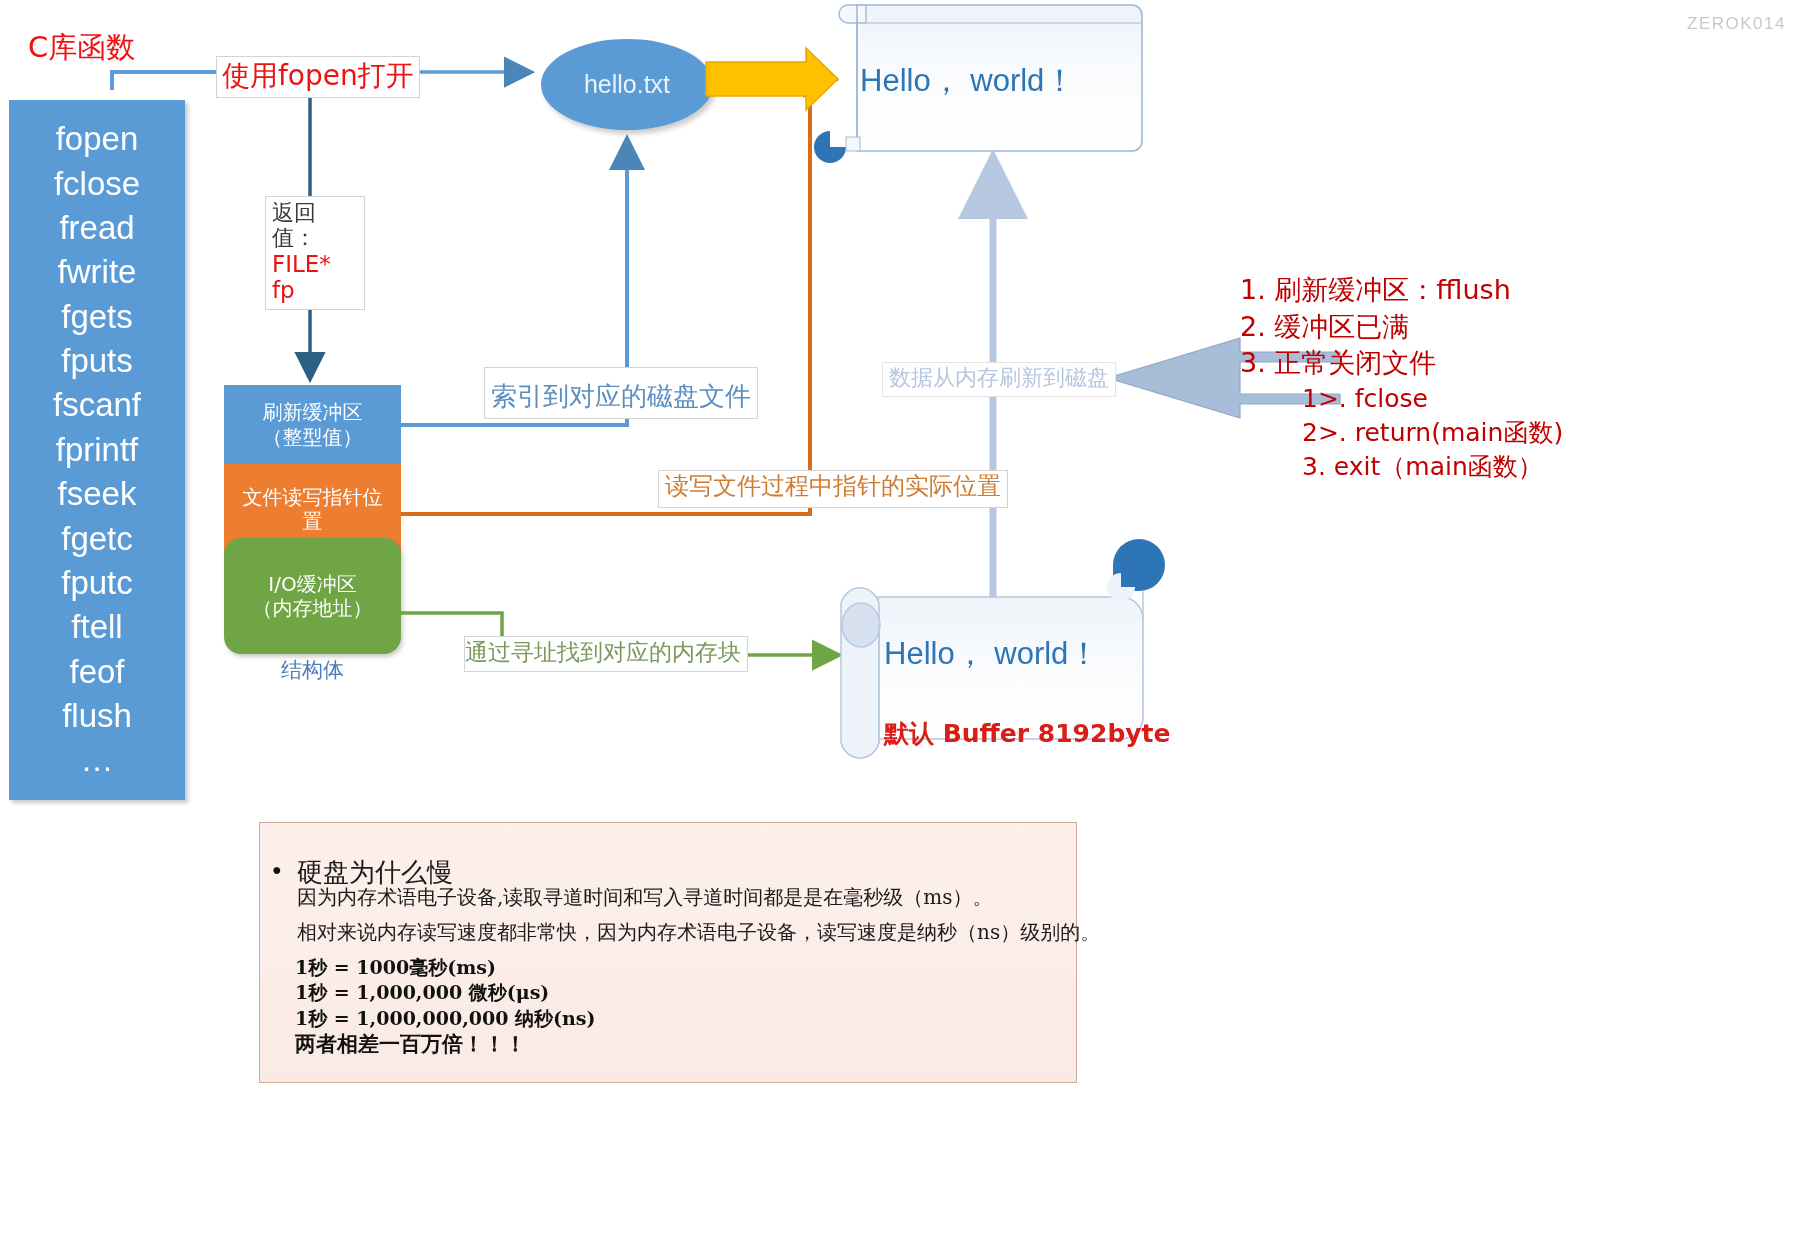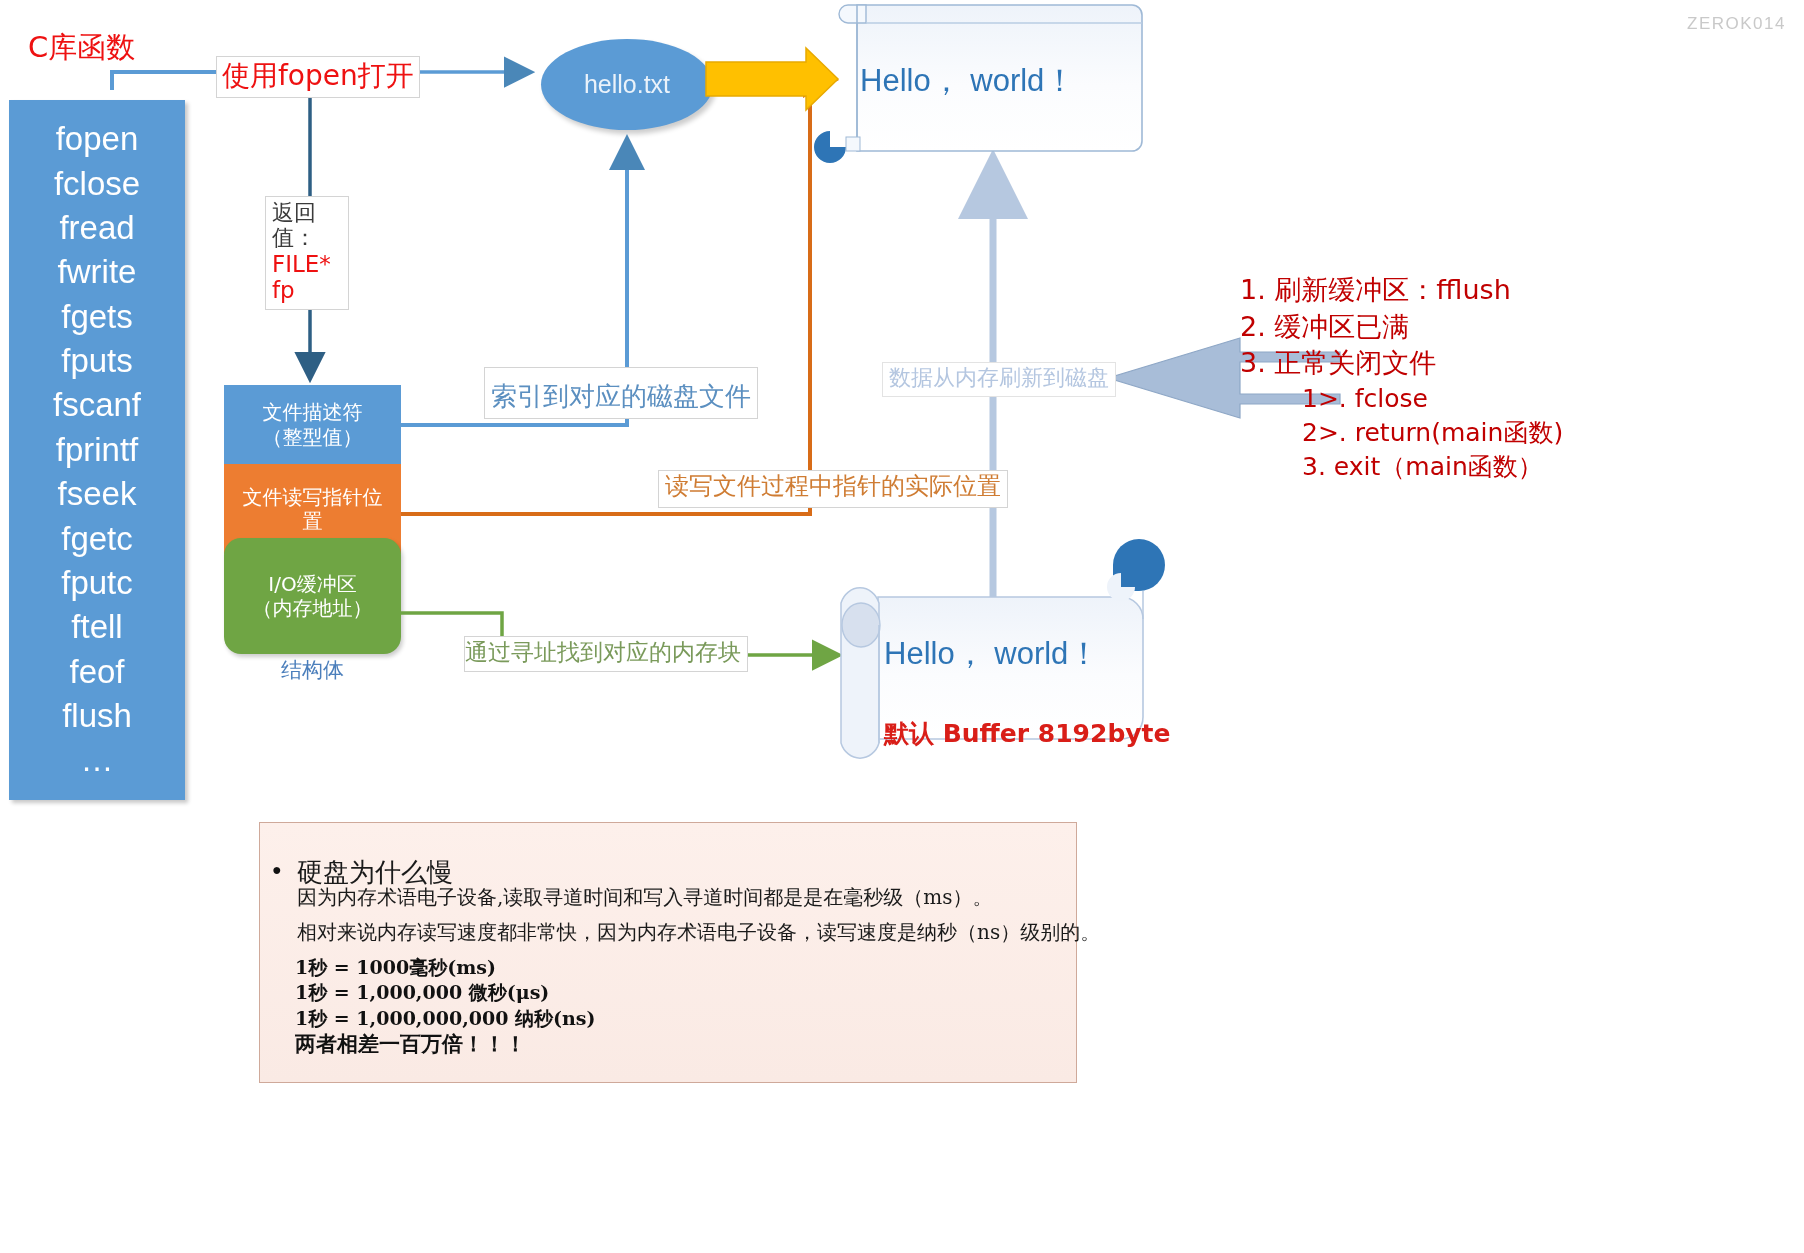--- a/index.html
+++ b/index.html
@@ -54,21 +54,21 @@
     line-height:1.15;
     white-space:nowrap;
     font-family:"DejaVu Sans","Liberation Sans",sans-serif;
   }
   #lbl-fopen{
     left:216px;top:56px;padding:3px 5px 5px 5px;
     font-size:28px;color:#ee1111;
   }
   #lbl-ret{
     left:265px;top:196px;padding:3px 6px 6px 6px;
-    font-size:22px;color:#3b3b3b;white-space:normal;width:84px;
+    font-size:22px;color:#3b3b3b;white-space:normal;width:100px;
   }
   #lbl-ret .red{color:#ee1111;font-size:23px;}
 
   #lbl-index{
     left:484px;top:367px;padding:14px 6px 6px 6px;
     font-size:26px;color:#5b8fc0;
   }
   #lbl-ptr{
     left:658px;top:470px;padding:2px 6px 6px 6px;
     font-size:24px;color:#cf7c33;
@@ -184,21 +184,21 @@
     <span class="fn">feof</span>
     <span class="fn">flush</span>
     <span class="fn">…</span>
   </div>
 
 <div class="abs" id="ellipse-hello"></div>
 <div class="abs" id="ellipse-hello-text">hello.txt</div>
 
 <div class="abs struct" id="struct-fd">
   <span>
-    <span>文件描述符</span><br>
+    <span>刷新缓冲区</span><br>
     <span>（整型值）</span>
   </span>
 </div>
 <div class="abs struct" id="struct-pos">
   <span>
     <span>文件读写指针位</span><br>
     <span>置</span>
   </span>
 </div>
 <div class="abs struct" id="struct-buf">

